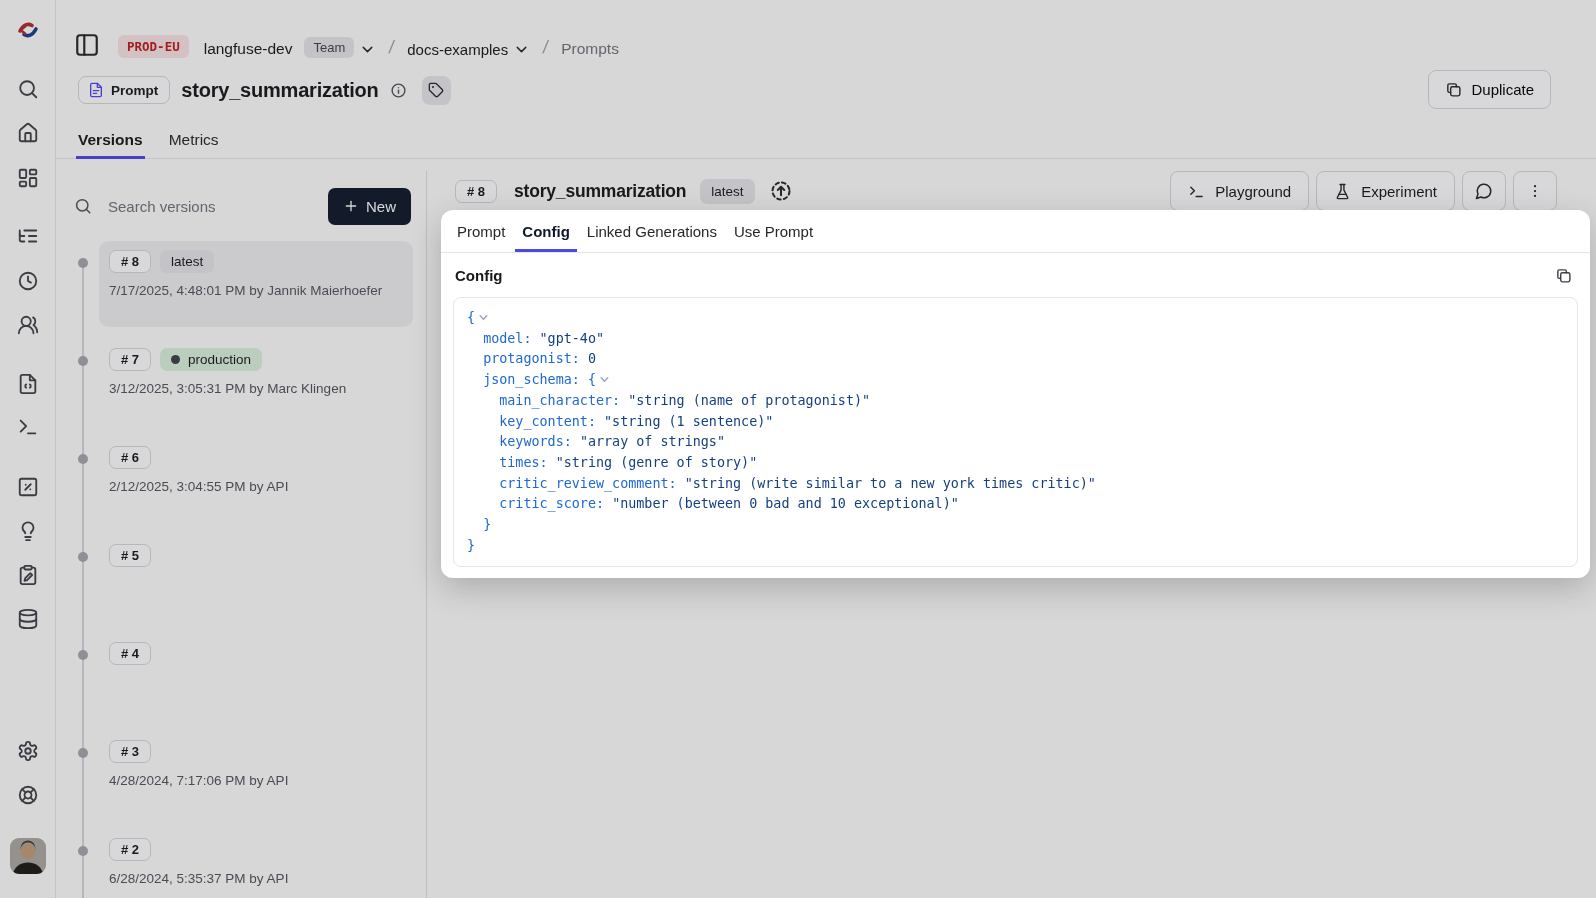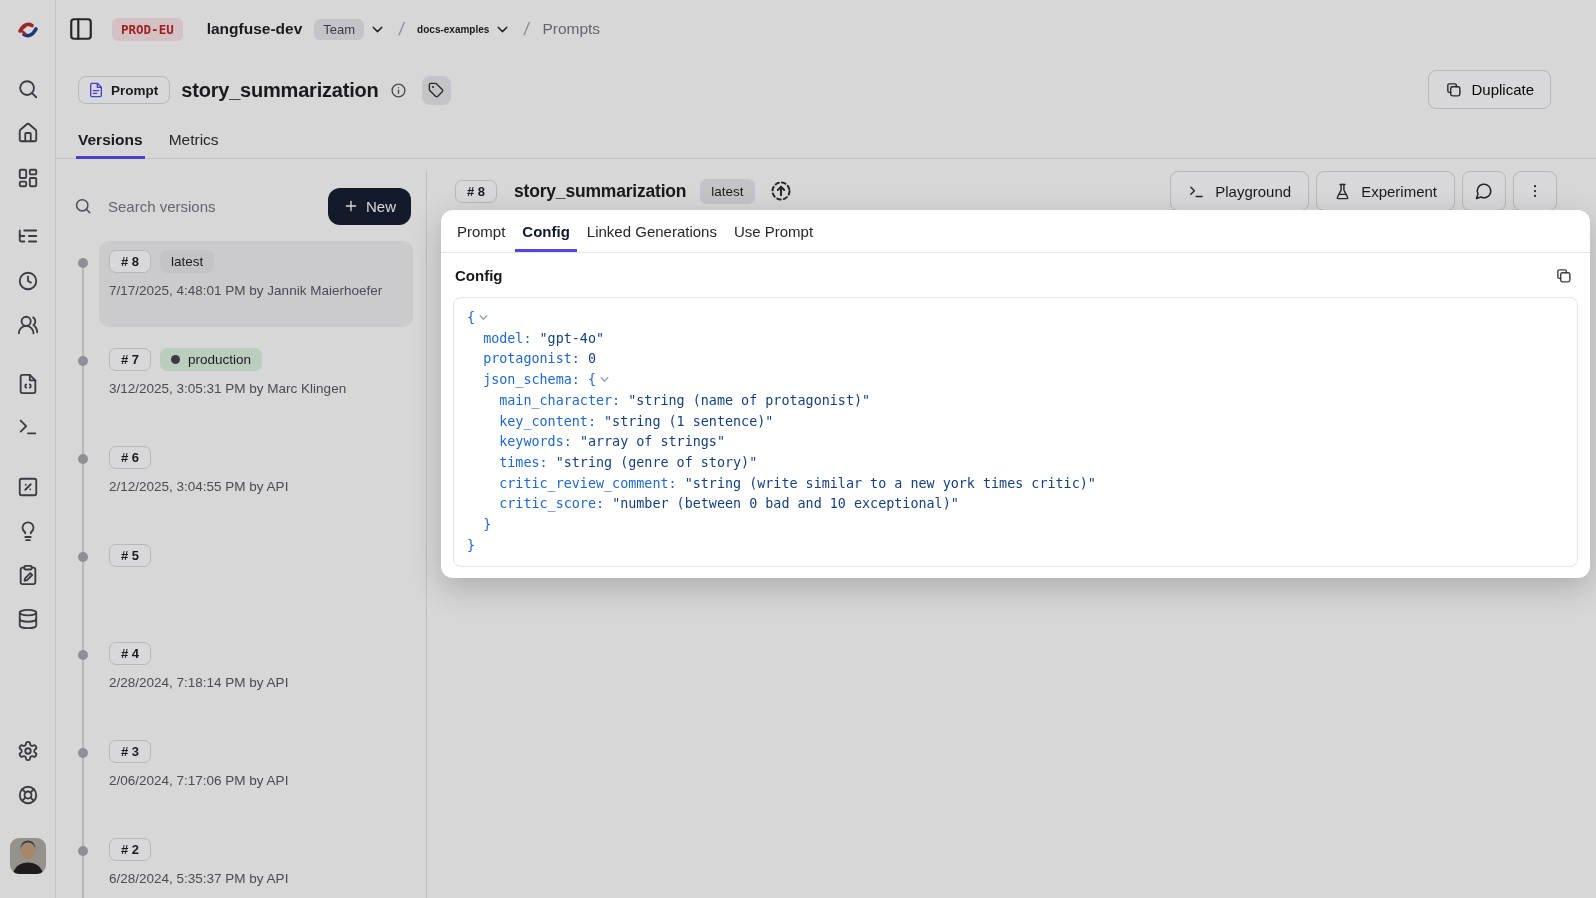--- a/index.html
+++ b/index.html
@@ -12,30 +12,30 @@
   .ic { stroke: currentColor; fill: none; stroke-width: 2; stroke-linecap: round; stroke-linejoin: round; }
 
   
   .rail { position:absolute; left:0; top:0; bottom:0; width:56px; border-right:1px solid #e4e4e7; background:#fafafa; z-index:10; }
   .rail-item { position:absolute; left:17px; width:22px; height:22px; color:#3f3f46; cursor:pointer; }
   .rail-item svg { width:22px; height:22px; }
   .rail-logo { position:absolute; left:15px; top:17px; width:26px; height:26px; }
   .rail-avatar { position:absolute; left:10px; top:838px; width:36px; height:36px; border-radius:9px; overflow:hidden; }
 
   
-  .topbar { position:absolute; left:50px; right:0; top:0; height:58px; display:flex; align-items:center; padding-left:18px; background:#fafafa; }
+  .topbar { position:absolute; left:56px; right:0; top:0; height:58px; display:flex; align-items:flex-end; padding-left:18px; background:#fafafa; }
   .tb-toggle { width:26px; height:26px; color:#27272a; cursor:pointer; }
   .tb-toggle svg { width:26px; height:26px; }
   .env-badge { margin-left:18px; font-family:"DejaVu Sans Mono", monospace; font-size:12.5px; font-weight:700; color:#b91c1c; background:#f7e0e1; border-radius:6px; padding:4px 9px; }
-  .org-name { margin-left:24px; font-size:15.5px; font-weight:700; color:#18181b; }
+  .org-name { margin-left:15px; font-size:15.5px; font-weight:400; color:#18181b; }
   .org-type { margin-left:12px; font-size:13px; color:#3f3f46; background:#e4e4e7; border-radius:6px; padding:3px 9px; }
   .chev { width:17px; height:17px; color:#27272a; margin-left:5px; cursor:pointer; }
   .chev svg { width:17px; height:17px; }
   .bc-slash { margin:0 13px; font-size:18px; color:#a1a1aa; font-weight:300; transform:skewX(-8deg); }
-  .bc-project { font-size:10px; font-weight:700; color:#18181b; cursor:pointer; }
+  .bc-project { font-size:15px; font-weight:400; color:#18181b; cursor:pointer; }
   .bc-section { font-size:15.5px; color:#71717a; cursor:pointer; }
 
   
   .pagehead { position:absolute; left:56px; right:0; top:58px; height:101px; background:#fafafa; }
   .prompt-row { position:absolute; left:22px; top:12px; right:45px; height:40px; display:flex; align-items:center; }
   .type-pill { display:flex; align-items:center; gap:7px; border:1px solid #d4d4d8; background:#fcfcfd; border-radius:8px; padding:5px 11px 5px 9px; }
   .type-pill svg { width:16px; height:16px; color:#4f46e5; }
   .type-pill span { font-size:13.5px; font-weight:700; }
   .page-title { margin-left:11px; font-size:20px; font-weight:700; letter-spacing:-0.2px; }
   .info-ic { margin-left:11px; width:17px; height:17px; color:#52525b; cursor:pointer; }
@@ -50,21 +50,21 @@
   .ptab.inactive { font-weight:500; color:#27272a; }
   .ptab .tab-underline { position:absolute; left:-2px; right:-2px; bottom:0; height:3.5px; background:#4f46e5; }
 
   
   .vpanel { position:absolute; left:56px; top:171px; width:371px; bottom:0; border-right:1px solid #dcdce0; background:#fafafa; overflow:hidden; }
   .vsearch { position:absolute; left:18px; top:16px; right:15px; height:38px; display:flex; align-items:center; }
   .vsearch .s-ic { width:18px; height:18px; color:#52525b; }
   .vsearch .s-ic svg { width:18px; height:18px; }
   .vsearch input { flex:1; margin-left:16px; border:none; outline:none; background:transparent; font-size:15px; font-family:"Liberation Sans",sans-serif; color:#18181b; }
   .vsearch input::placeholder { color:#71717a; }
-  .new-btn { height:37px; display:flex; align-items:center; gap:7px; background:#0f172a; color:#fafafa; border:none; border-radius:12px; padding:8px 15px; font-size:15px; font-weight:500; font-family:"Liberation Sans",sans-serif; cursor:pointer; }
+  .new-btn { height:37px; display:flex; align-items:center; gap:7px; background:#0f172a; color:#fafafa; border:none; border-radius:7px; padding:8px 15px; font-size:15px; font-weight:500; font-family:"Liberation Sans",sans-serif; cursor:pointer; }
   .new-btn svg { width:16px; height:16px; }
   .timeline { position:absolute; left:26px; top:90px; bottom:0; width:2px; background:#d4d4d8; }
   .vlist { position:absolute; left:43px; top:70px; right:14px; bottom:0; }
   .v-item { position:relative; width:314px; border-radius:10px; padding:9px 10px; margin-bottom:12px; min-height:86px; cursor:pointer; }
   .v-item.selected { background:#ececef; }
   .v-dot { position:absolute; left:-21px; top:17px; width:10px; height:10px; border-radius:50%; background:#a4a4ab; }
   .v-chips { display:flex; align-items:center; gap:9px; }
   .v-num { border:1px solid #d4d4d8; background:#fcfcfd; border-radius:7px; padding:3px 11px; font-size:13px; font-weight:700; }
   .v-label { background:#e4e4e7; border-radius:7px; padding:4px 11px; font-size:13.5px; color:#18181b; }
   .v-label.production { background:#d9efda; display:flex; align-items:center; gap:8px; }
@@ -350,28 +350,27 @@
           <span class="v-dot"></span>
           <div class="v-chips">
             <span class="v-num"># 5</span>
           </div>
         </div>
         <div class="v-item">
           <span class="v-dot"></span>
           <div class="v-chips">
             <span class="v-num"># 4</span>
           </div>
-          <div class="v-meta">2/28/2024, 7:18:14 PM by API</div>
         </div>
         <div class="v-item">
           <span class="v-dot"></span>
           <div class="v-chips">
             <span class="v-num"># 3</span>
           </div>
-          <div class="v-meta">2/06/2024, 7:17:06 PM by API</div>
+          <div class="v-meta">4/28/2024, 7:17:06 PM by API</div>
         </div>
         <div class="v-item">
           <span class="v-dot"></span>
           <div class="v-chips">
             <span class="v-num"># 2</span>
           </div>
           <div class="v-meta">6/28/2024, 5:35:37 PM by API</div>
         </div>
       </div>
   </aside>

